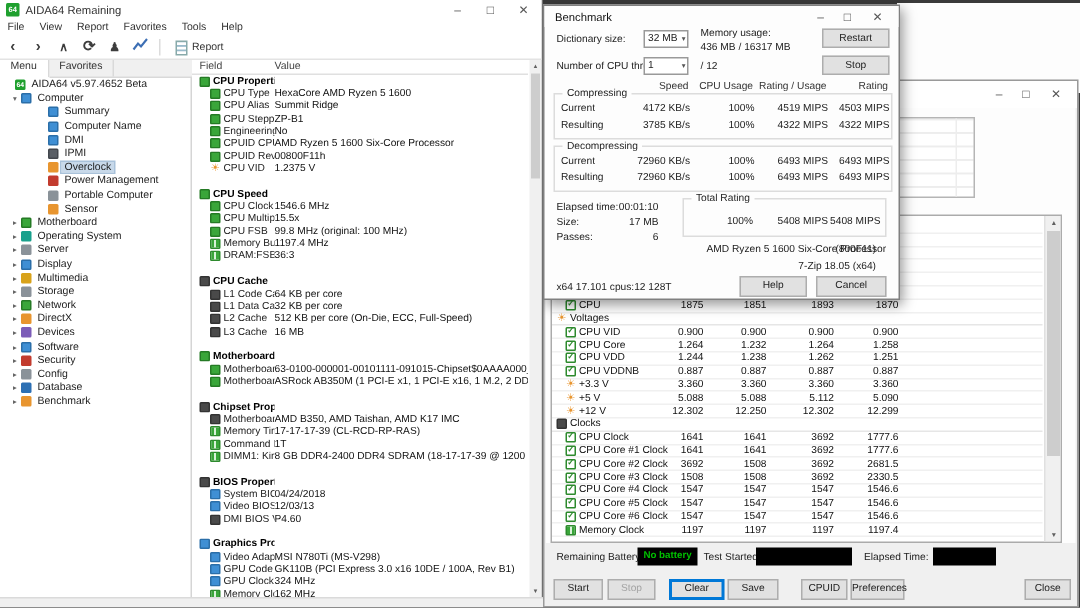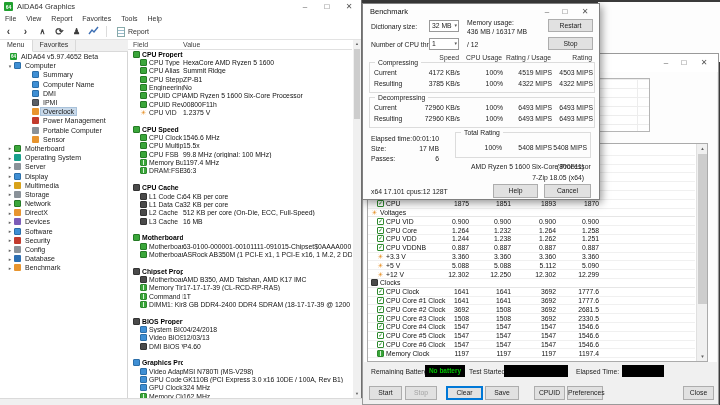--- a/index.html
+++ b/index.html
@@ -412,21 +412,21 @@
     <span class="bcell" style="right:15px;top:170px;">7-Zip 18.05 (x64)</span>
     <span class="dlg-lbl" style="left:8px;top:184px;">x64 17.101 cpus:12 128T</span>
 
     <div class="btn" style="left:130px;top:180px;width:45px;height:14px;">Help</div>
     <div class="btn" style="left:181px;top:180px;width:47px;height:14px;">Cancel</div>
   </div>
 
   <div id="mainwin" class="win">
     <div class="tbar">
       <span class="aida-logo">64</span>
-      <span id="main-title">AIDA64 Graphics</span>
+      <span id="main-title">AIDA64 Remaining</span>
       <span class="wctl" style="right:48px;top:1px;">–</span>
       <span class="wctl" style="right:26px;top:1px;">□</span>
       <span class="wctl" style="right:4px;top:1px;">✕</span>
     </div>
 
     <div id="menubar">
         <span>File</span>
         <span>View</span>
         <span>Report</span>
         <span>Favorites</span>

